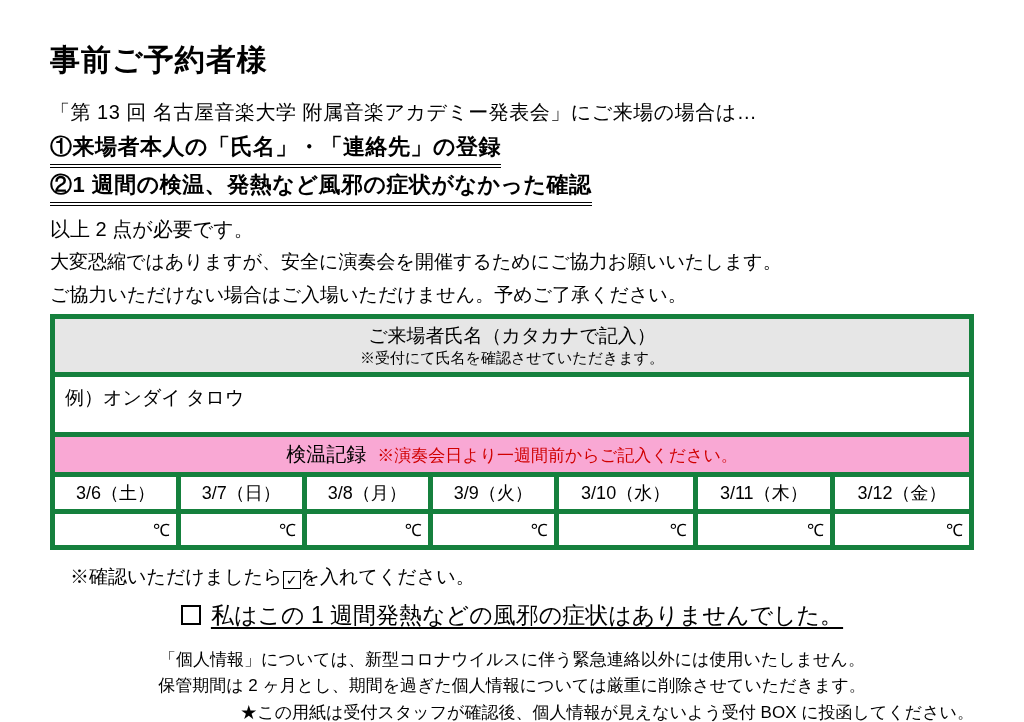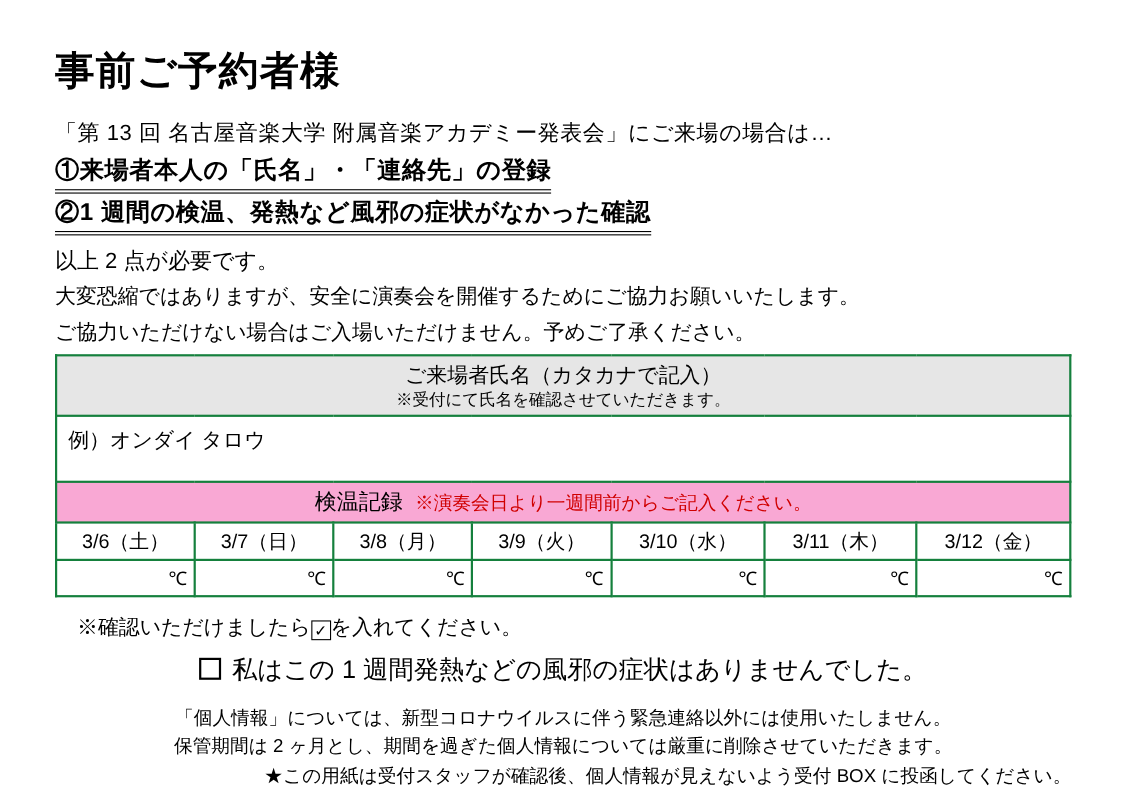--- a/index.html
+++ b/index.html
@@ -12,21 +12,21 @@
     padding: 40px 50px 20px 50px;
     position: relative;
   }
   .header-row {
     display: flex;
     align-items: center;
     gap: 90px;
     margin-bottom: 18px;
   }
   .title {
-    font-size: 36px;
+    font-size: 30px;
     font-weight: 700;
     letter-spacing: 1px;
   }
   .ticket-box {
     border: 2px solid #000;
     padding: 4px 14px;
     font-size: 22px;
     letter-spacing: 2px;
   }
   .event-line {
@@ -58,21 +58,21 @@
     font-size: 19px;
     line-height: 1.4;
     margin-bottom: 6px;
   }
   table {
     width: 100%;
     border-collapse: collapse;
     margin-top: 4px;
   }
   td, th {
-    border: 2px solid #15803d;
+    border: 5px solid #15803d;
     padding: 4px 6px;
     font-size: 19px;
     font-weight: normal;
     text-align: center;
     vertical-align: middle;
   }
   .header-row-cell {
     background: #e6e6e6;
   }
   .sub-note {
@@ -120,20 +120,21 @@
     margin: 10px 0 16px 0;
   }
   .declaration .boxglyph {
     display: inline-block;
     width: 20px; height: 20px;
     border: 2px solid #000;
     vertical-align: -2px;
     margin-right: 10px;
   }
   .declaration .ul {
+    text-decoration: underline;
     text-underline-offset: 4px;
   }
   .footer {
     font-size: 17px;
     text-align: center;
     line-height: 1.5;
   }
   .footer .star {
     margin-top: 2px;
     text-align: right;

